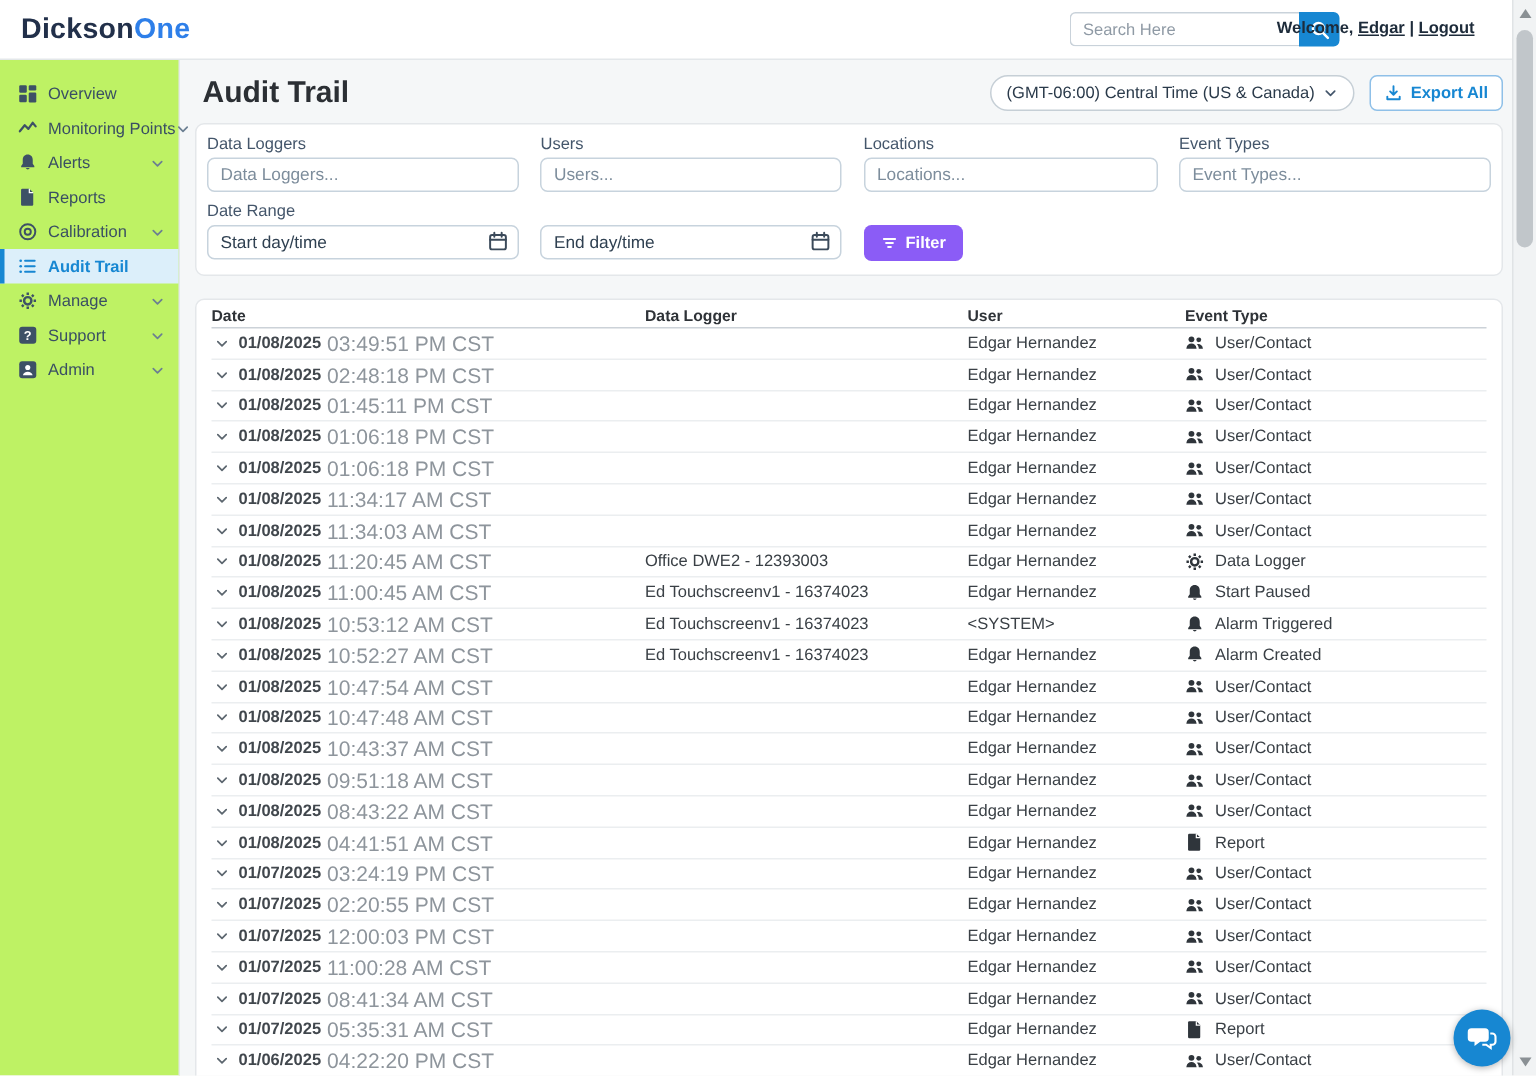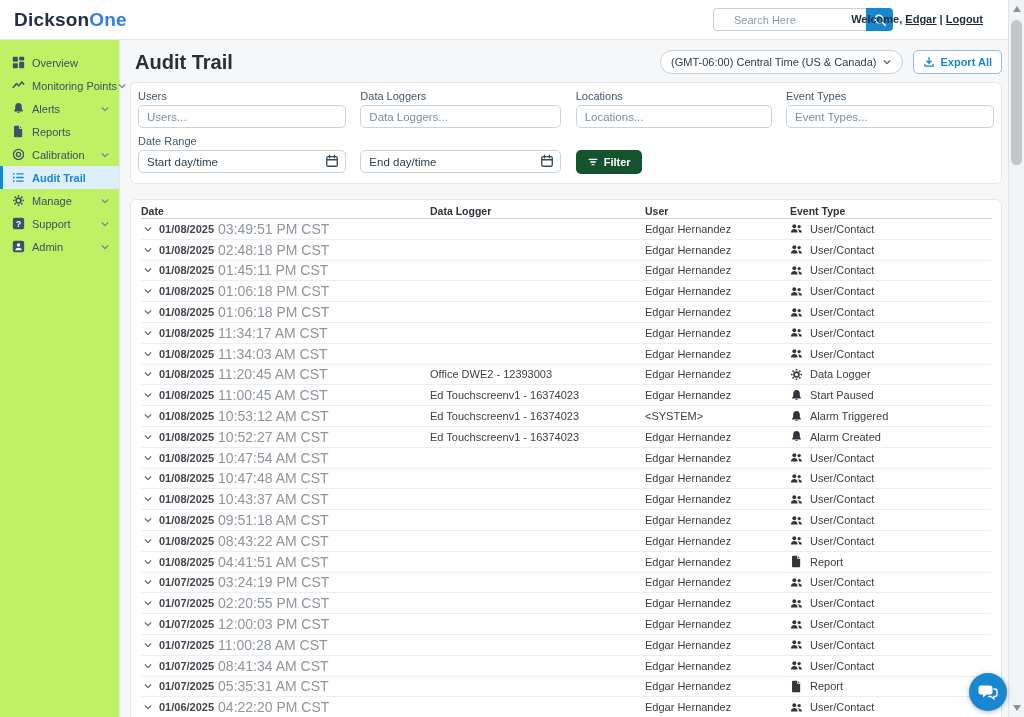--- a/index.html
+++ b/index.html
@@ -11,21 +11,21 @@
   .s10{width:10px;height:10px} .s12{width:12px;height:12px}
   .s14{width:14px;height:14px} .s24{width:24px;height:24px}
 
   
   .topbar { position:absolute; top:0; left:0; width:1008px; height:40px; background:#fff;
     border-bottom:1px solid #e3e7ea; z-index:5; }
   .logo { position:absolute; left:14px; top:9px; font-size:19px; font-weight:bold; letter-spacing:.2px; }
   .logo .p1 { color:#22304a; } .logo .p2 { color:#2e7fe9; }
   .search-group { position:absolute; left:713px; top:8px; display:flex; height:23px; }
   .search-input { width:153px; border:1px solid #c9d2da; border-right:none; border-radius:4px 0 0 4px;
-    padding:0 20px; font-size:11px; color:#333; outline:none; font-family:inherit; }
+    padding:0 8px; font-size:11px; color:#333; outline:none; font-family:inherit; }
   .search-input::placeholder { color:#8f9aa5; }
   .search-btn { width:27px; background:#1787d2; border:none; border-radius:0 4px 4px 0; color:#fff;
     display:flex; align-items:center; justify-content:center; cursor:pointer; }
   .welcome { position:absolute; right:25px; top:13px; font-size:11px; font-weight:bold; color:#1d2b3a; }
   .welcome a { color:#1d2b3a; text-decoration:underline; cursor:pointer;margin-top:15px; }
 
   
   .sidebar { position:absolute; top:40px; left:0; width:120px; height:677px; background:#bef264;
     border-right:1px solid #e3e7ea; padding-top:11px; z-index:4; }
   .side-item { display:flex; align-items:center; height:23px; padding-left:12px; font-size:11px;
@@ -58,21 +58,21 @@
     justify-content:space-between; }
   .f-field label { display:block; font-size:11px; color:#44566b; margin-bottom:3px; }
   .f-input { width:100%; height:23px; border:1px solid #c7d3dd; border-radius:5px; padding:0 8px;
     font-size:11.5px; color:#2a3a4a; background:#fff; outline:none; font-family:inherit; }
   .f-input::placeholder { color:#7d8d9c; }
   .dr-label { font-size:11px; color:#44566b; margin:7px 0 3px; }
   .date-wrap { position:relative; }
   .date-wrap .cal { position:absolute; right:7px; top:4px; width:14px; height:14px; color:#3b4a5a; }
   .date-input { padding-right:34px; }
   .date-input::placeholder { color:#2f4051; }
-  .filter-btn { height:24px; padding:0 11px; background:#14532d; color:#fff; border:none;
+  .filter-btn { height:24px; padding:0 11px; background:#8b5cf6; color:#fff; border:none;
     border-radius:5px; font-size:11px; font-weight:bold; display:flex; align-items:center; gap:5px;
     cursor:pointer; font-family:inherit; }
 
   
   .table-card { margin-top:15px; padding:0 10px; min-height:545px; }
   .t-head { display:grid; grid-template-columns:289px 215px 145px 1fr; align-items:center;
     height:19px; padding-top:3px; border-bottom:1px solid #ccd2d8; font-size:10.5px;
     font-weight:bold; color:#2f3338; }
   .t-row { display:grid; grid-template-columns:289px 215px 145px 1fr; align-items:center;
     height:20.8px; border-bottom:1px solid #ebeef0; font-size:11px; color:#3a4046; }
@@ -260,26 +260,26 @@
             <path d="M2.5 11.2v2.3h11v-2.3"></path>
           </svg>
         </span>
       <span>Export All</span>
     </button>
   </div>
 
   <div class="card filter-card">
     <div class="filter-grid">
       <div class="f-field">
+        <label>Data Loggers</label>
+        <input class="f-input" placeholder="Data Loggers..." style="">
+      </div>
+      <div class="f-field">
         <label>Users</label>
         <input class="f-input" placeholder="Users..." style="">
-      </div>
-      <div class="f-field">
-        <label>Data Loggers</label>
-        <input class="f-input" placeholder="Data Loggers..." style="">
       </div>
       <div class="f-field">
         <label>Locations</label>
         <input class="f-input" placeholder="Locations..." style="">
       </div>
       <div class="f-field">
         <label>Event Types</label>
         <input class="f-input" placeholder="Event Types..." style="">
       </div>
     </div>

